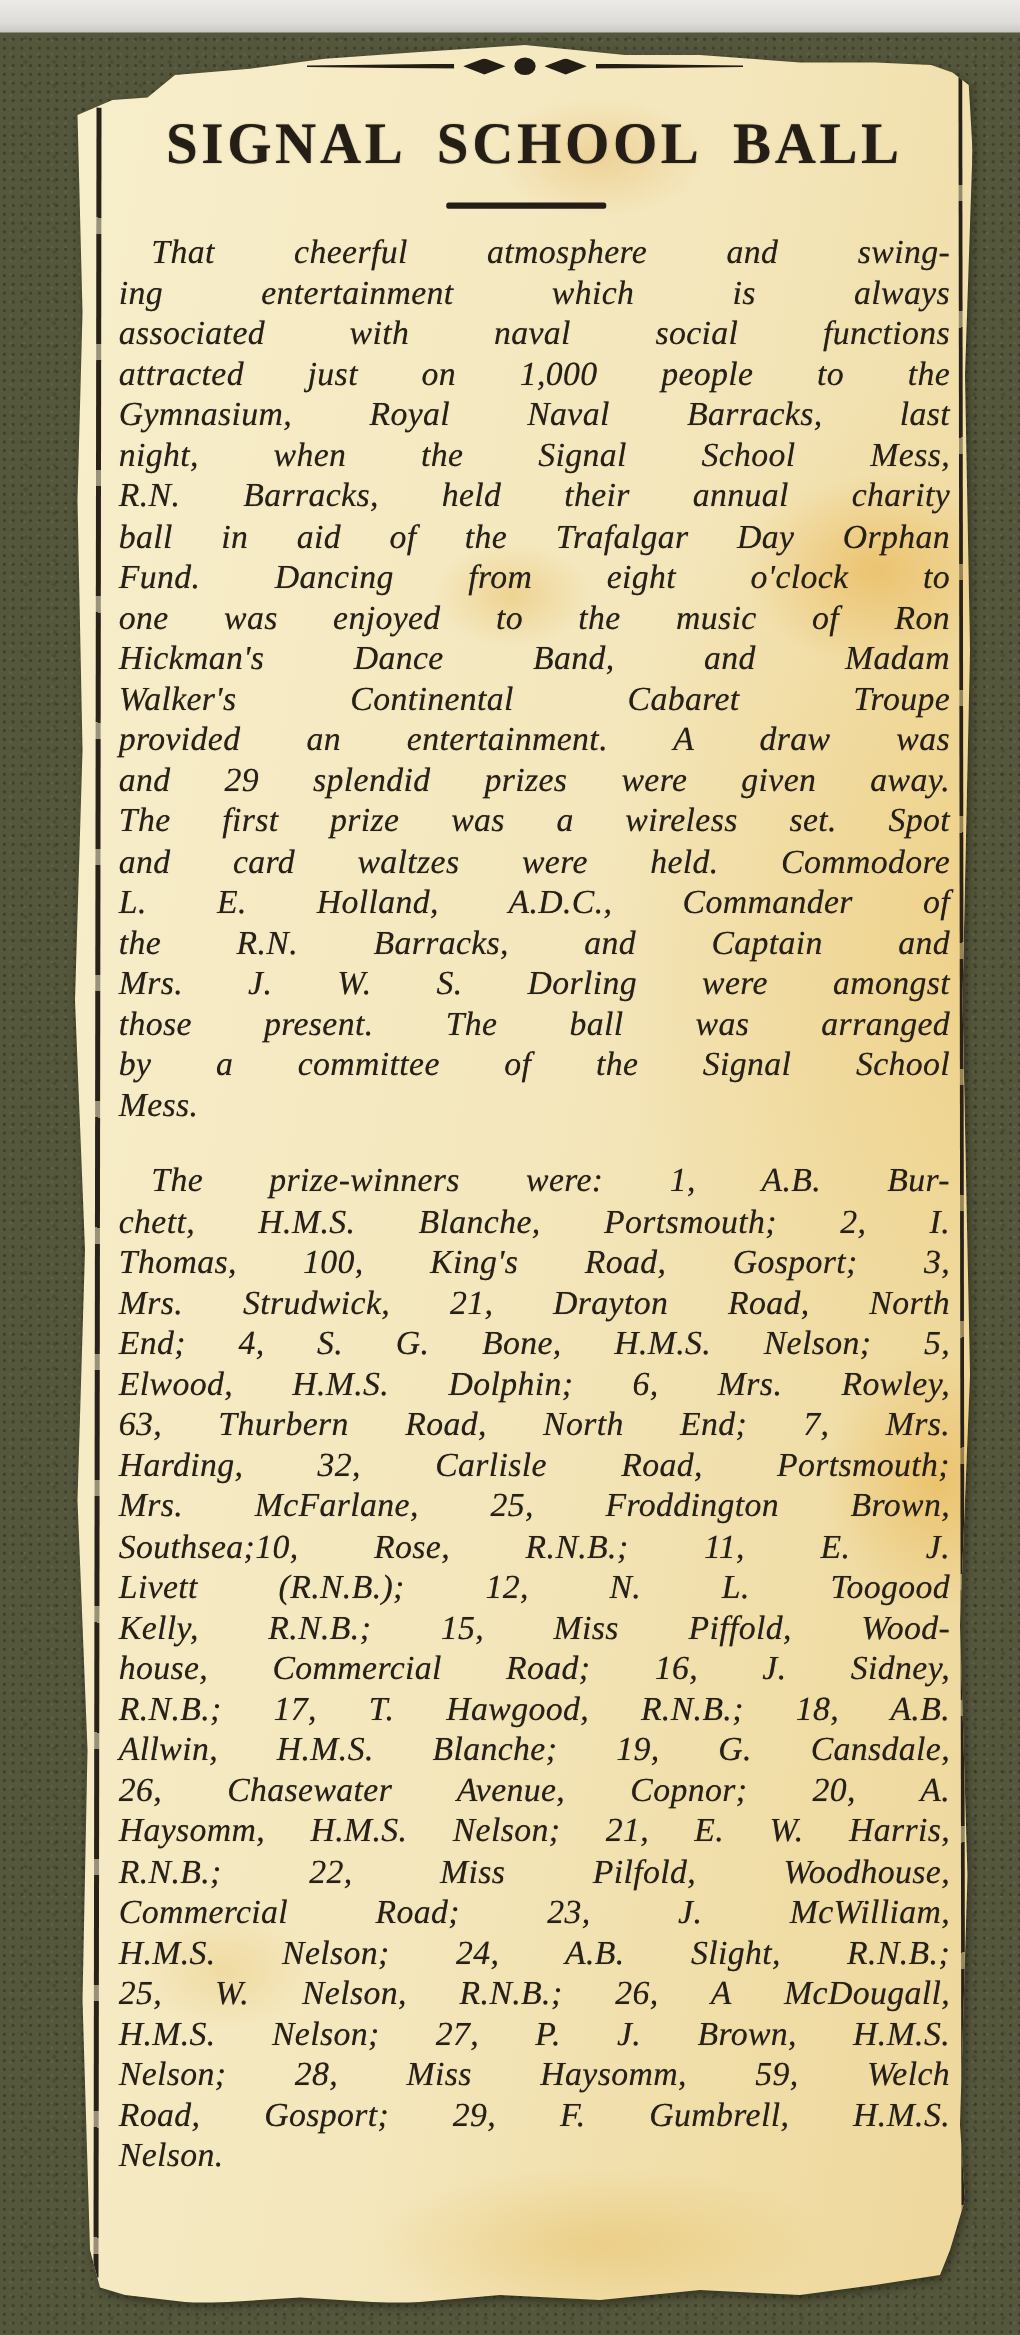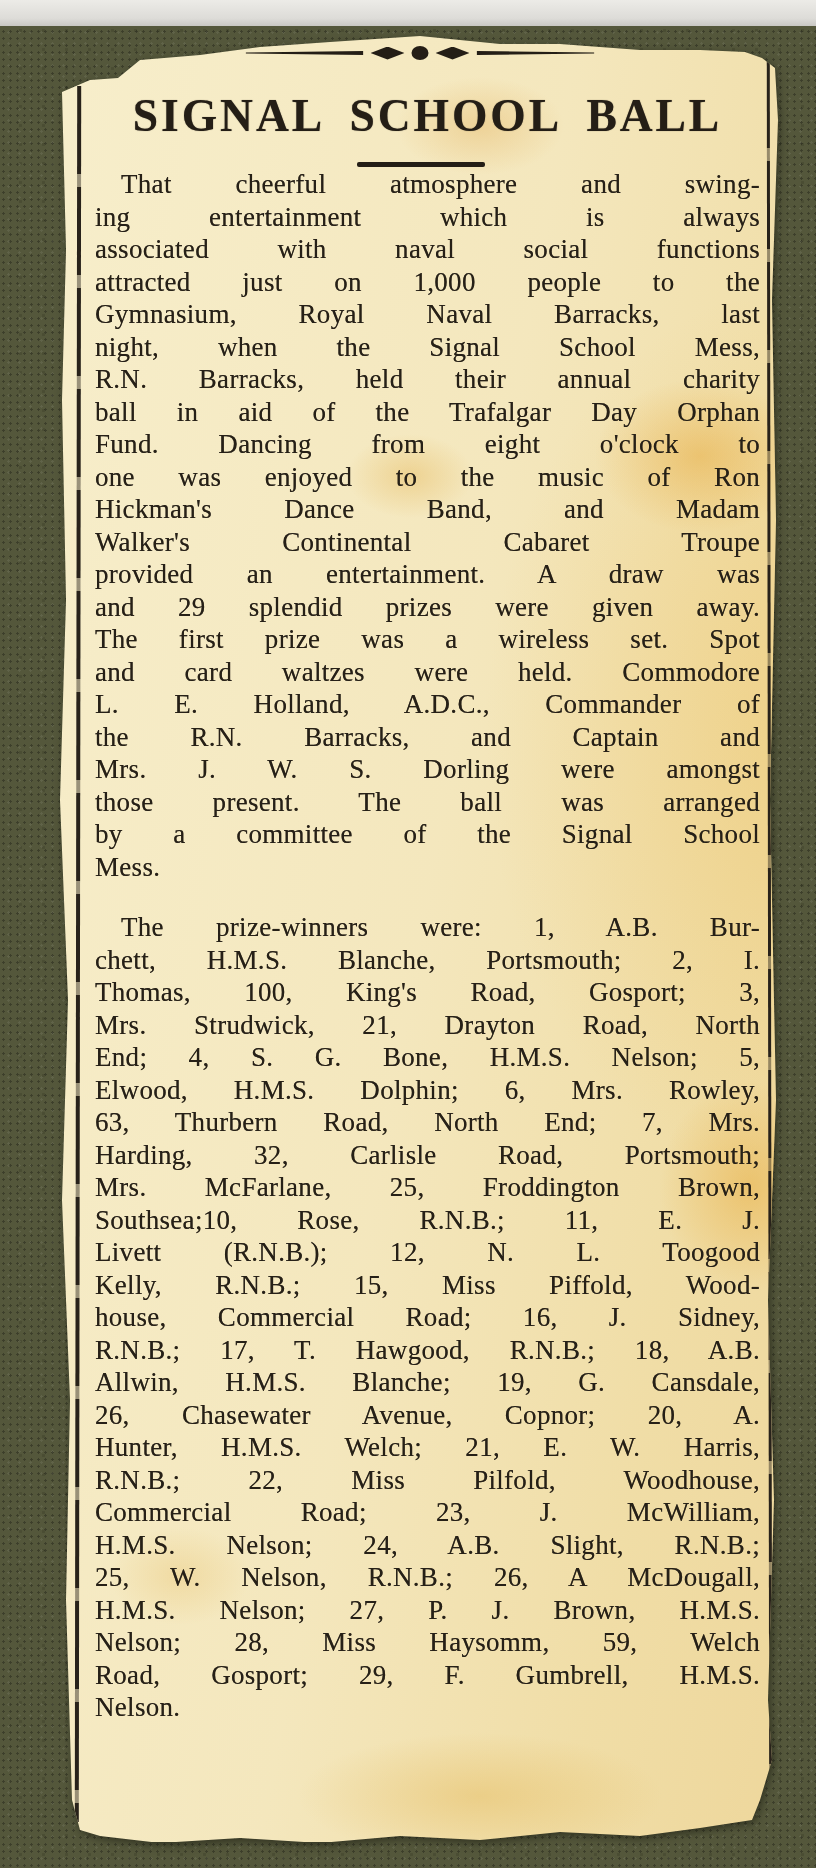--- a/index.html
+++ b/index.html
@@ -91,26 +91,27 @@
   }
   .headline-rule {
     position: absolute;
     top: 126px; left: 297px;
     width: 128px; height: 5px;
     background: #241e16;
     border-radius: 2px;
   }
   .article {
     position: absolute;
-    left: 35px; top: 132px; width: 665px;
+    left: 35px; top: 149px; width: 665px;
     font-size: 27px;
     line-height: 32.5px;
     color: #262017;
     letter-spacing: 0.3px;
     text-shadow: 0 0 0.6px rgba(38,32,25,0.6);
+    font-style: italic;
   }
   .para2 { margin-top: 28px; }
   .tline { text-align: justify; text-align-last: justify; white-space: normal; }
   .tline.first { text-indent: 26px; }
   .tline.last { text-align-last: left; }
 </style>
 </head>
 <body>
 
 <div class="scene">
@@ -170,21 +171,21 @@
             <div class="tline">63, Thurbern Road, North End; 7, Mrs.</div>
             <div class="tline">Harding, 32, Carlisle Road, Portsmouth;</div>
             <div class="tline">Mrs. McFarlane, 25, Froddington Brown,</div>
             <div class="tline">Southsea;10, Rose, R.N.B.; 11, E. J.</div>
             <div class="tline">Livett (R.N.B.); 12, N. L. Toogood</div>
             <div class="tline">Kelly, R.N.B.; 15, Miss Piffold, Wood-</div>
             <div class="tline">house, Commercial Road; 16, J. Sidney,</div>
             <div class="tline">R.N.B.; 17, T. Hawgood, R.N.B.; 18, A.B.</div>
             <div class="tline">Allwin, H.M.S. Blanche; 19, G. Cansdale,</div>
             <div class="tline">26, Chasewater Avenue, Copnor; 20, A.</div>
-            <div class="tline">Hunter, H.M.S. Welch; 21, E. W. Harris,</div>
+            <div class="tline">Haysomm, H.M.S. Nelson; 21, E. W. Harris,</div>
             <div class="tline">R.N.B.; 22, Miss Pilfold, Woodhouse,</div>
             <div class="tline">Commercial Road; 23, J. McWilliam,</div>
             <div class="tline">H.M.S. Nelson; 24, A.B. Slight, R.N.B.;</div>
             <div class="tline">25, W. Nelson, R.N.B.; 26, A McDougall,</div>
             <div class="tline">H.M.S. Nelson; 27, P. J. Brown, H.M.S.</div>
             <div class="tline">Nelson; 28, Miss Haysomm, 59, Welch</div>
             <div class="tline">Road, Gosport; 29, F. Gumbrell, H.M.S.</div>
             <div class="tline last">Nelson.</div>
           </div>
       </div>

